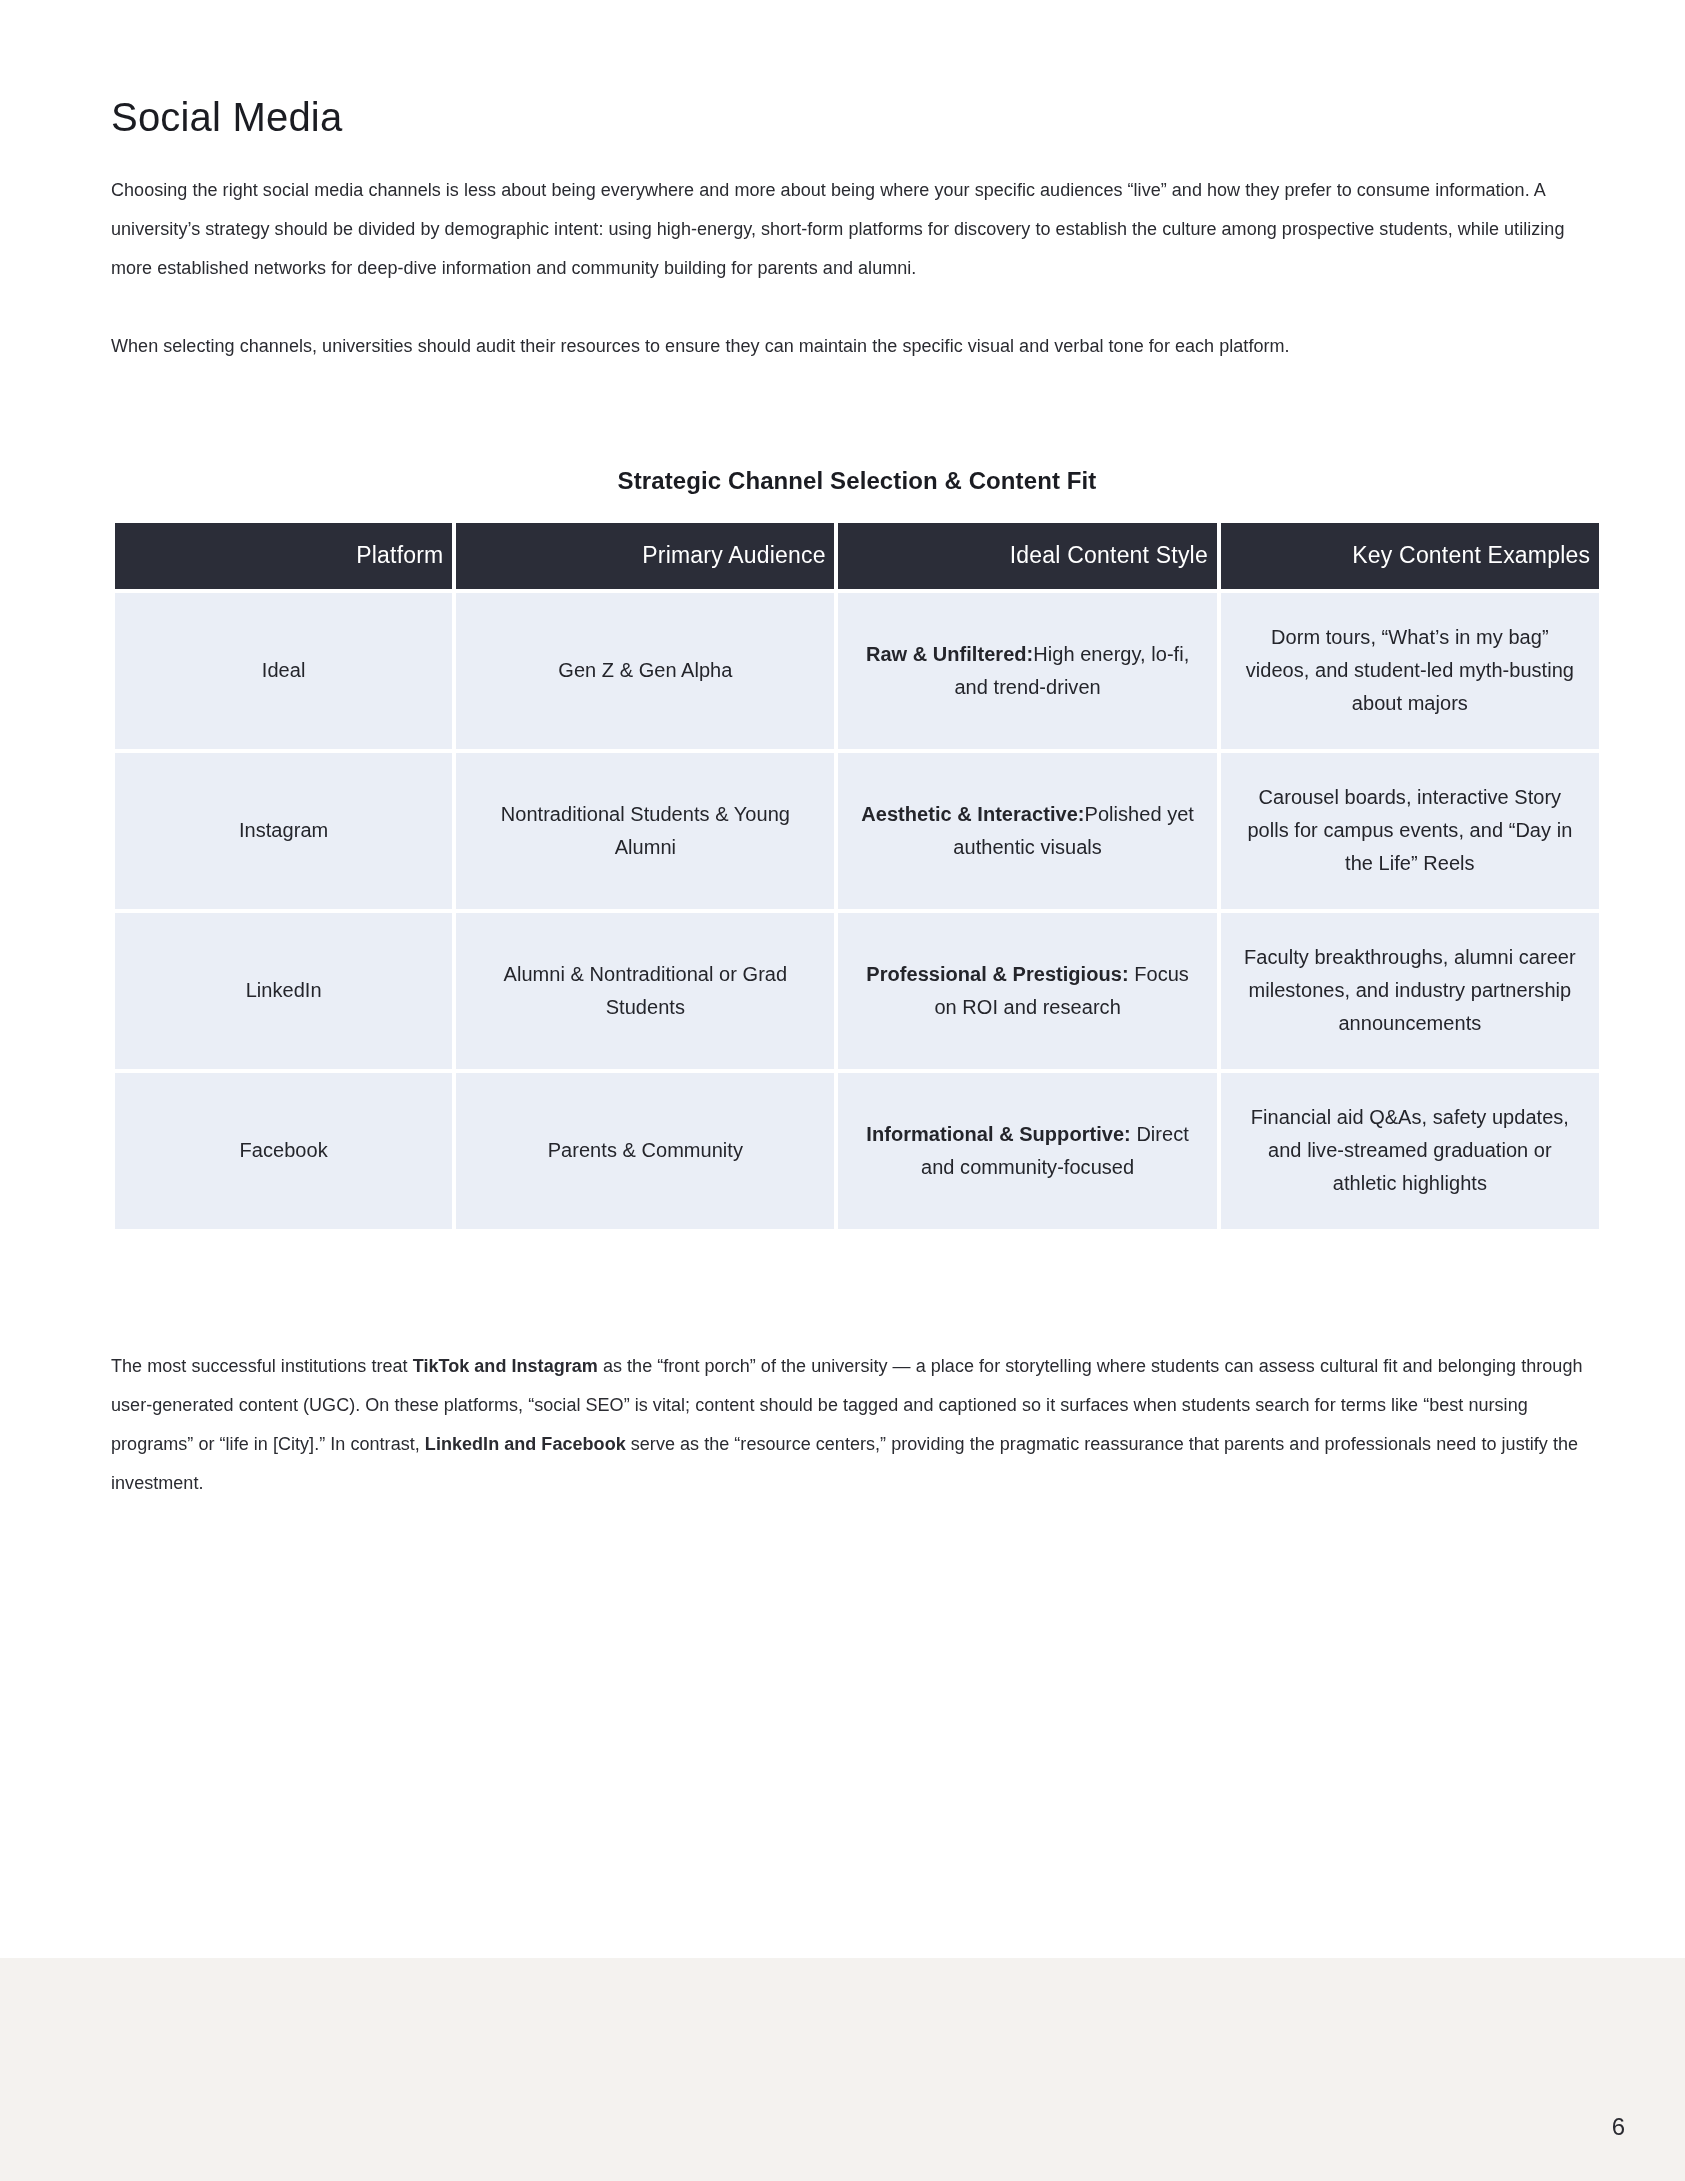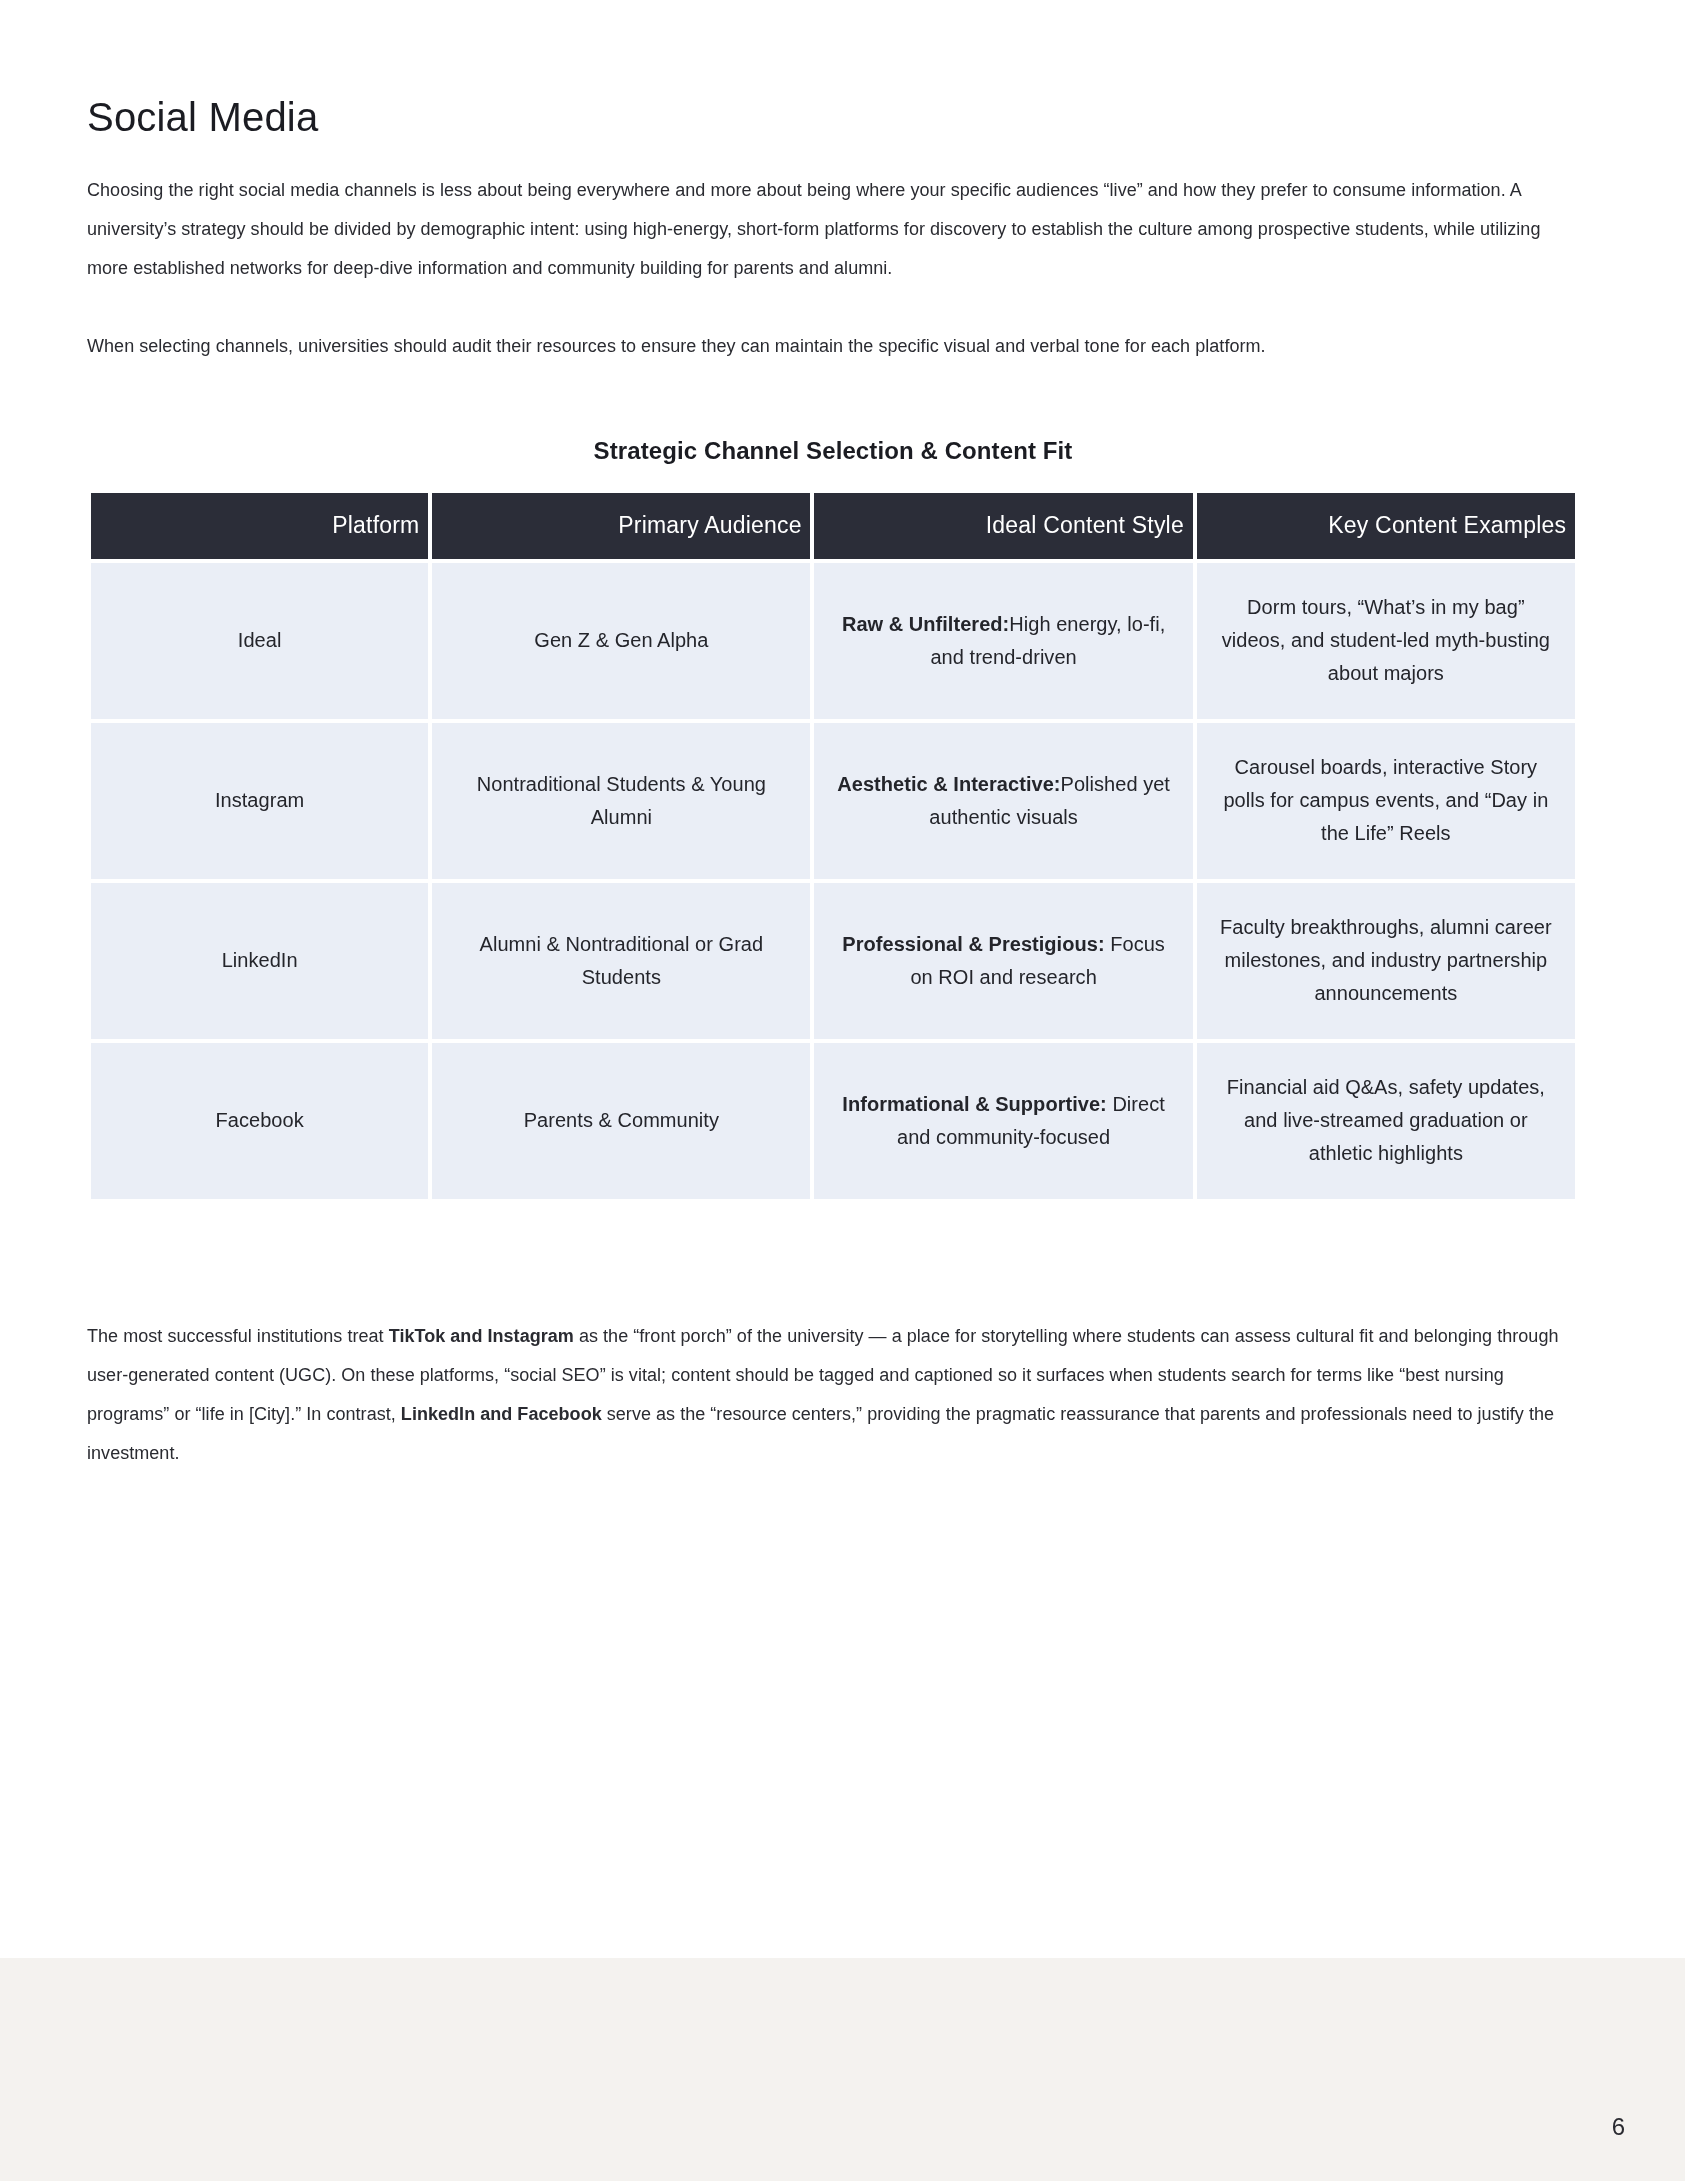--- a/index.html
+++ b/index.html
@@ -14,21 +14,21 @@
   .page {
     position: relative;
     width: 1685px;
     height: 2181px;
     background: #ffffff;
     overflow: hidden;
   }
 
   .content {
     position: absolute;
-    left: 87px;
+    left: 111px;
     top: 0;
     width: 1492px;
   }
 
   
   .page-title {
     font-size: 40px;
     font-weight: 400;
     color: #1b1c22;
     letter-spacing: 0.2px;
@@ -43,21 +43,21 @@
     color: #2a2b31;
     letter-spacing: 0.04px;
     font-weight: 400;
   }
 
   .para-intro { margin-top: 32px; width: 1492px; }
   .para-second { margin-top: 39px; width: 1492px; }
 
   
   .table-wrap {
-    margin-top: 71px;
+    margin-top: 101px;
     width: 1492px;
   }
 
   .table-title {
     text-align: center;
     font-size: 24px;
     font-weight: 700;
     color: #1b1c22;
     letter-spacing: 0.1px;
     margin-bottom: 24px;

